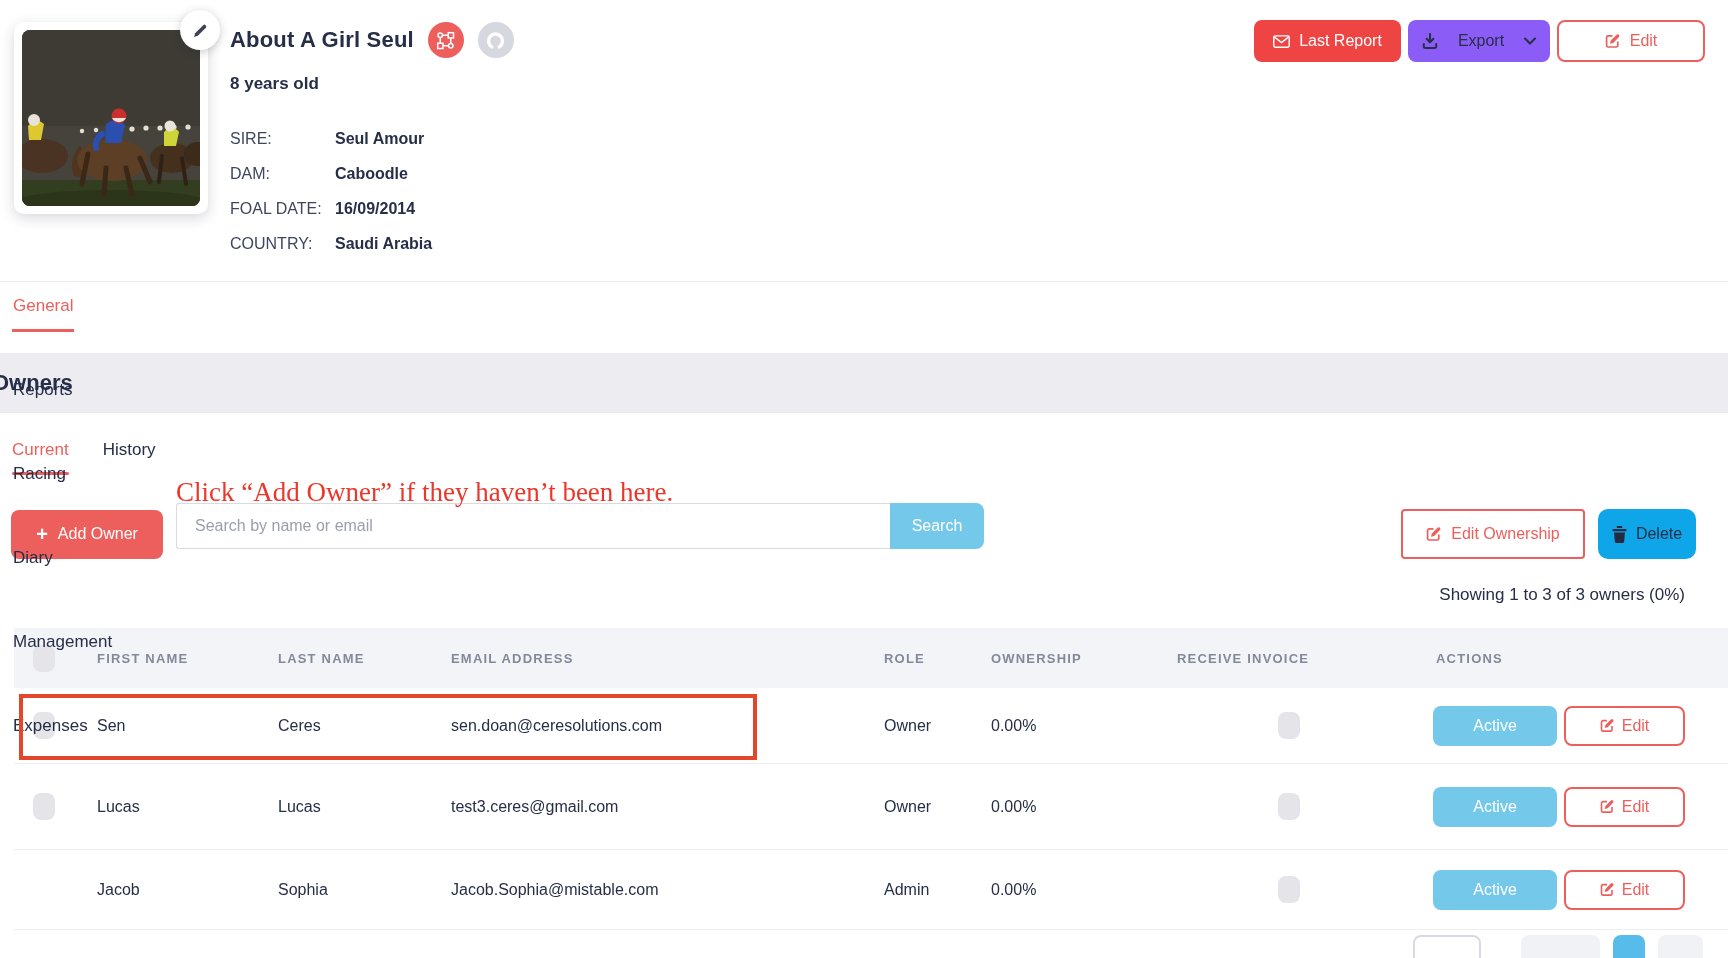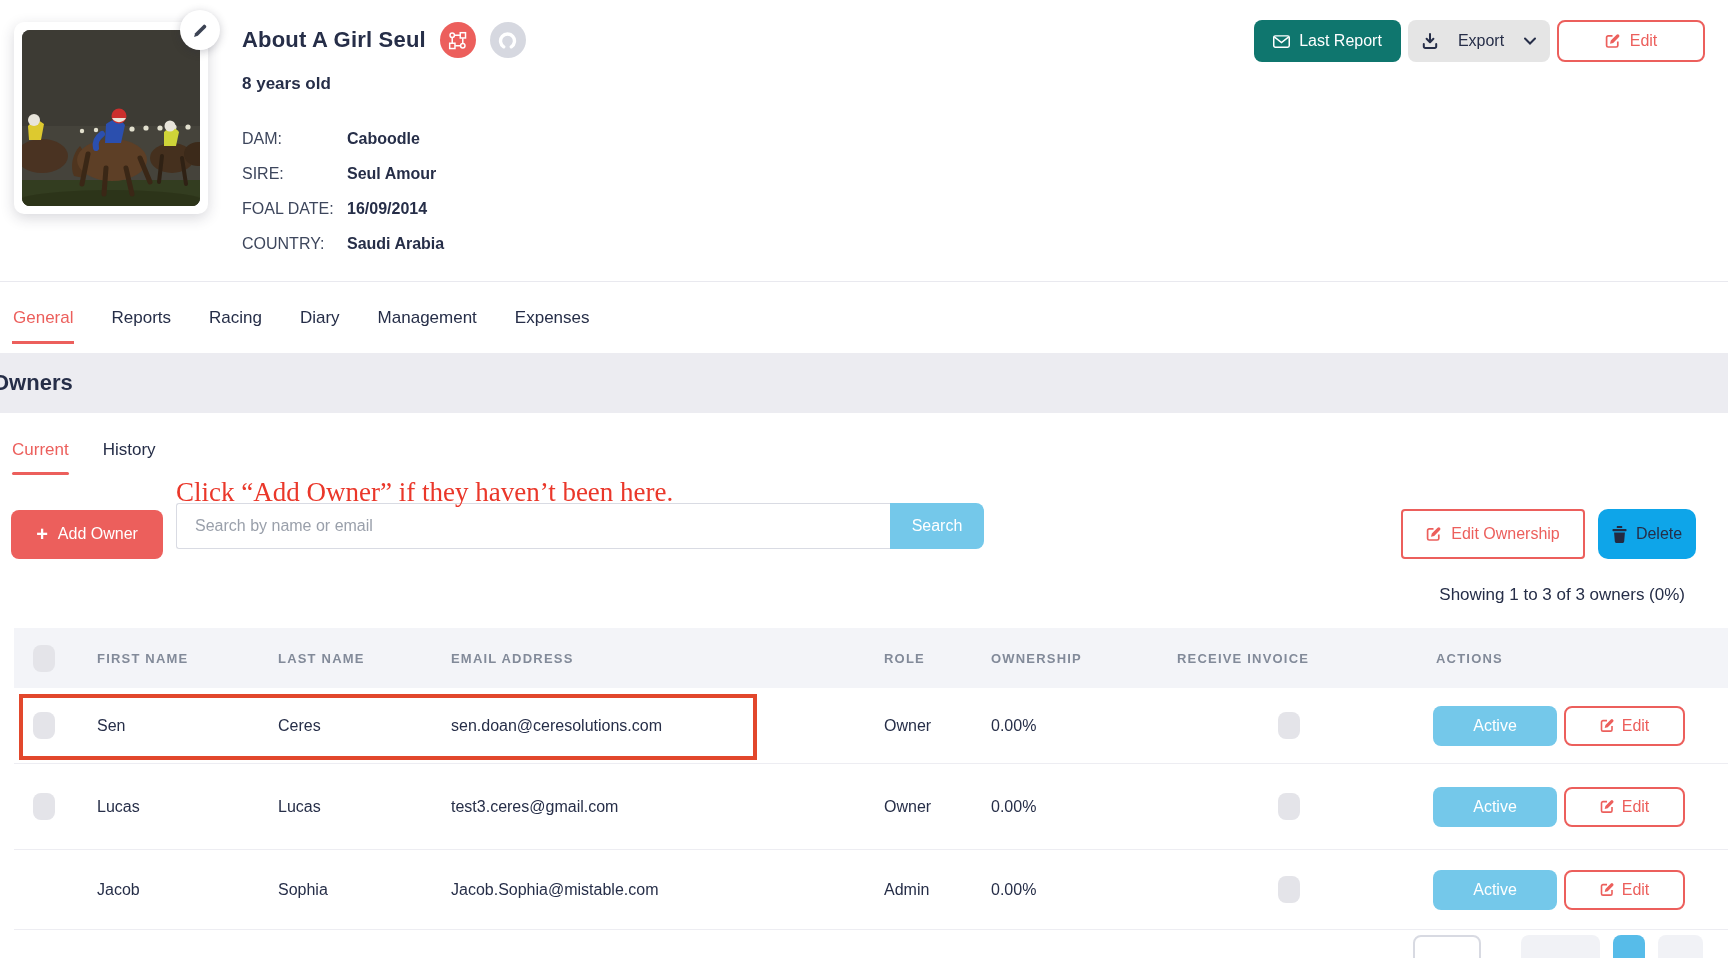--- a/index.html
+++ b/index.html
@@ -8,42 +8,42 @@
   .page { position:relative; width:1728px; height:958px; }
 
   
   .hdr { position:relative; height:281px; }
   .photo-card { position:absolute; left:14px; top:22px; width:194px; height:192px;
     background:#fff; border-radius:10px; box-shadow:0 4px 14px rgba(40,40,60,.18); padding:8px; }
   .photo-card svg.scene { display:block; width:178px; height:176px; border-radius:8px; }
   .photo-edit-badge { position:absolute; right:-12px; top:-12px; width:40px; height:40px;
     border-radius:50%; background:#fff; border:none; box-shadow:0 2px 8px rgba(40,40,60,.25);
     display:flex; align-items:center; justify-content:center; cursor:pointer; }
-  .horse-info { position:absolute; left:242px; top:22px; }
+  .horse-info { position:absolute; left:230px; top:22px; }
   .title-row { display:flex; align-items:center; gap:10px; }
   .horse-title { font-size:22px; font-weight:700; letter-spacing:.2px; }
   .badge { width:36px; height:36px; border-radius:50%; display:flex; align-items:center; justify-content:center; margin-left:4px; }
   .badge.red { background:#ec5f5c; }
   .badge.gray { background:#d6d8e0; }
   .age { margin-top:16px; font-size:17px; font-weight:600; }
   .details { margin-top:27px; }
   .drow { display:flex; height:35px; align-items:center; font-size:16px; }
   .dlabel { width:105px; color:#3d465c; }
   .dvalue { font-weight:700; }
   .hdr-actions { position:absolute; top:20px; right:23px; display:flex; gap:7px; }
   .btn { display:inline-flex; align-items:center; justify-content:center; gap:9px;
     height:42px; border-radius:8px; font-size:16px; font-family:inherit; cursor:pointer; border:none; }
-  .btn-lastreport { width:147px; background:#0f766e; color:#fff; }
-  .btn-export { width:142px; background:#e5e5e5; color:#262e48;gap:20px; }
+  .btn-lastreport { width:147px; background:#ef4444; color:#fff; }
+  .btn-export { width:142px; background:#8b5cf6; color:#262e48;gap:20px; }
   .btn-edit-outline { background:#fff; border:2px solid #ec5f5c; color:#ec5f5c; }
   .btn-hdr-edit { width:148px; }
 
   
-  .tabbar { height:72px; border-top:1px solid #e9e9ef; display:flex; align-items:center;
-    padding-left:12px; gap:36px; }
+  .tabbar { height:72px; border-top:1px solid #e9e9ef; display:flex; align-items:flex-start;
+    padding-left:12px; gap:36px;flex-direction:column; }
   .tab { font-size:17px; color:#262e48; cursor:pointer; position:relative; padding:14px 1px; }
   .tab.active { color:#ec5f5c; }
   .tab.active::after { content:""; position:absolute; left:0; right:0; bottom:-2px; height:3px; background:#ec5f5c; }
 
   
   .owners-band { height:60px; background:#ececf1; display:flex; align-items:center; }
   .owners-band h2 { font-size:22px; font-weight:700; margin-left:-8px; }
 
   
   .subtabs { display:flex; gap:34px; padding:27px 0 0 12px; height:70px; }
@@ -160,26 +160,26 @@
         </span>
         <span class="badge gray">
           <svg width="19" height="19" viewBox="0 0 18 18" fill="none" stroke="#fff" stroke-width="3.2" stroke-linecap="round">
             <path d="M5.4 15 A6.6 6.6 0 1 1 12.6 15"></path>
           </svg>
         </span>
       </div>
       <div class="age">8 years old</div>
       <div class="details">
         <div class="drow">
+            <span class="dlabel">SIRE:</span>
+            <span class="dvalue">Seul Amour</span>
+          </div>
+        <div class="drow">
             <span class="dlabel">DAM:</span>
             <span class="dvalue">Caboodle</span>
-          </div>
-        <div class="drow">
-            <span class="dlabel">SIRE:</span>
-            <span class="dvalue">Seul Amour</span>
           </div>
         <div class="drow">
             <span class="dlabel">FOAL DATE:</span>
             <span class="dvalue">16/09/2014</span>
           </div>
         <div class="drow">
             <span class="dlabel">COUNTRY:</span>
             <span class="dvalue">Saudi Arabia</span>
           </div>
       </div>

